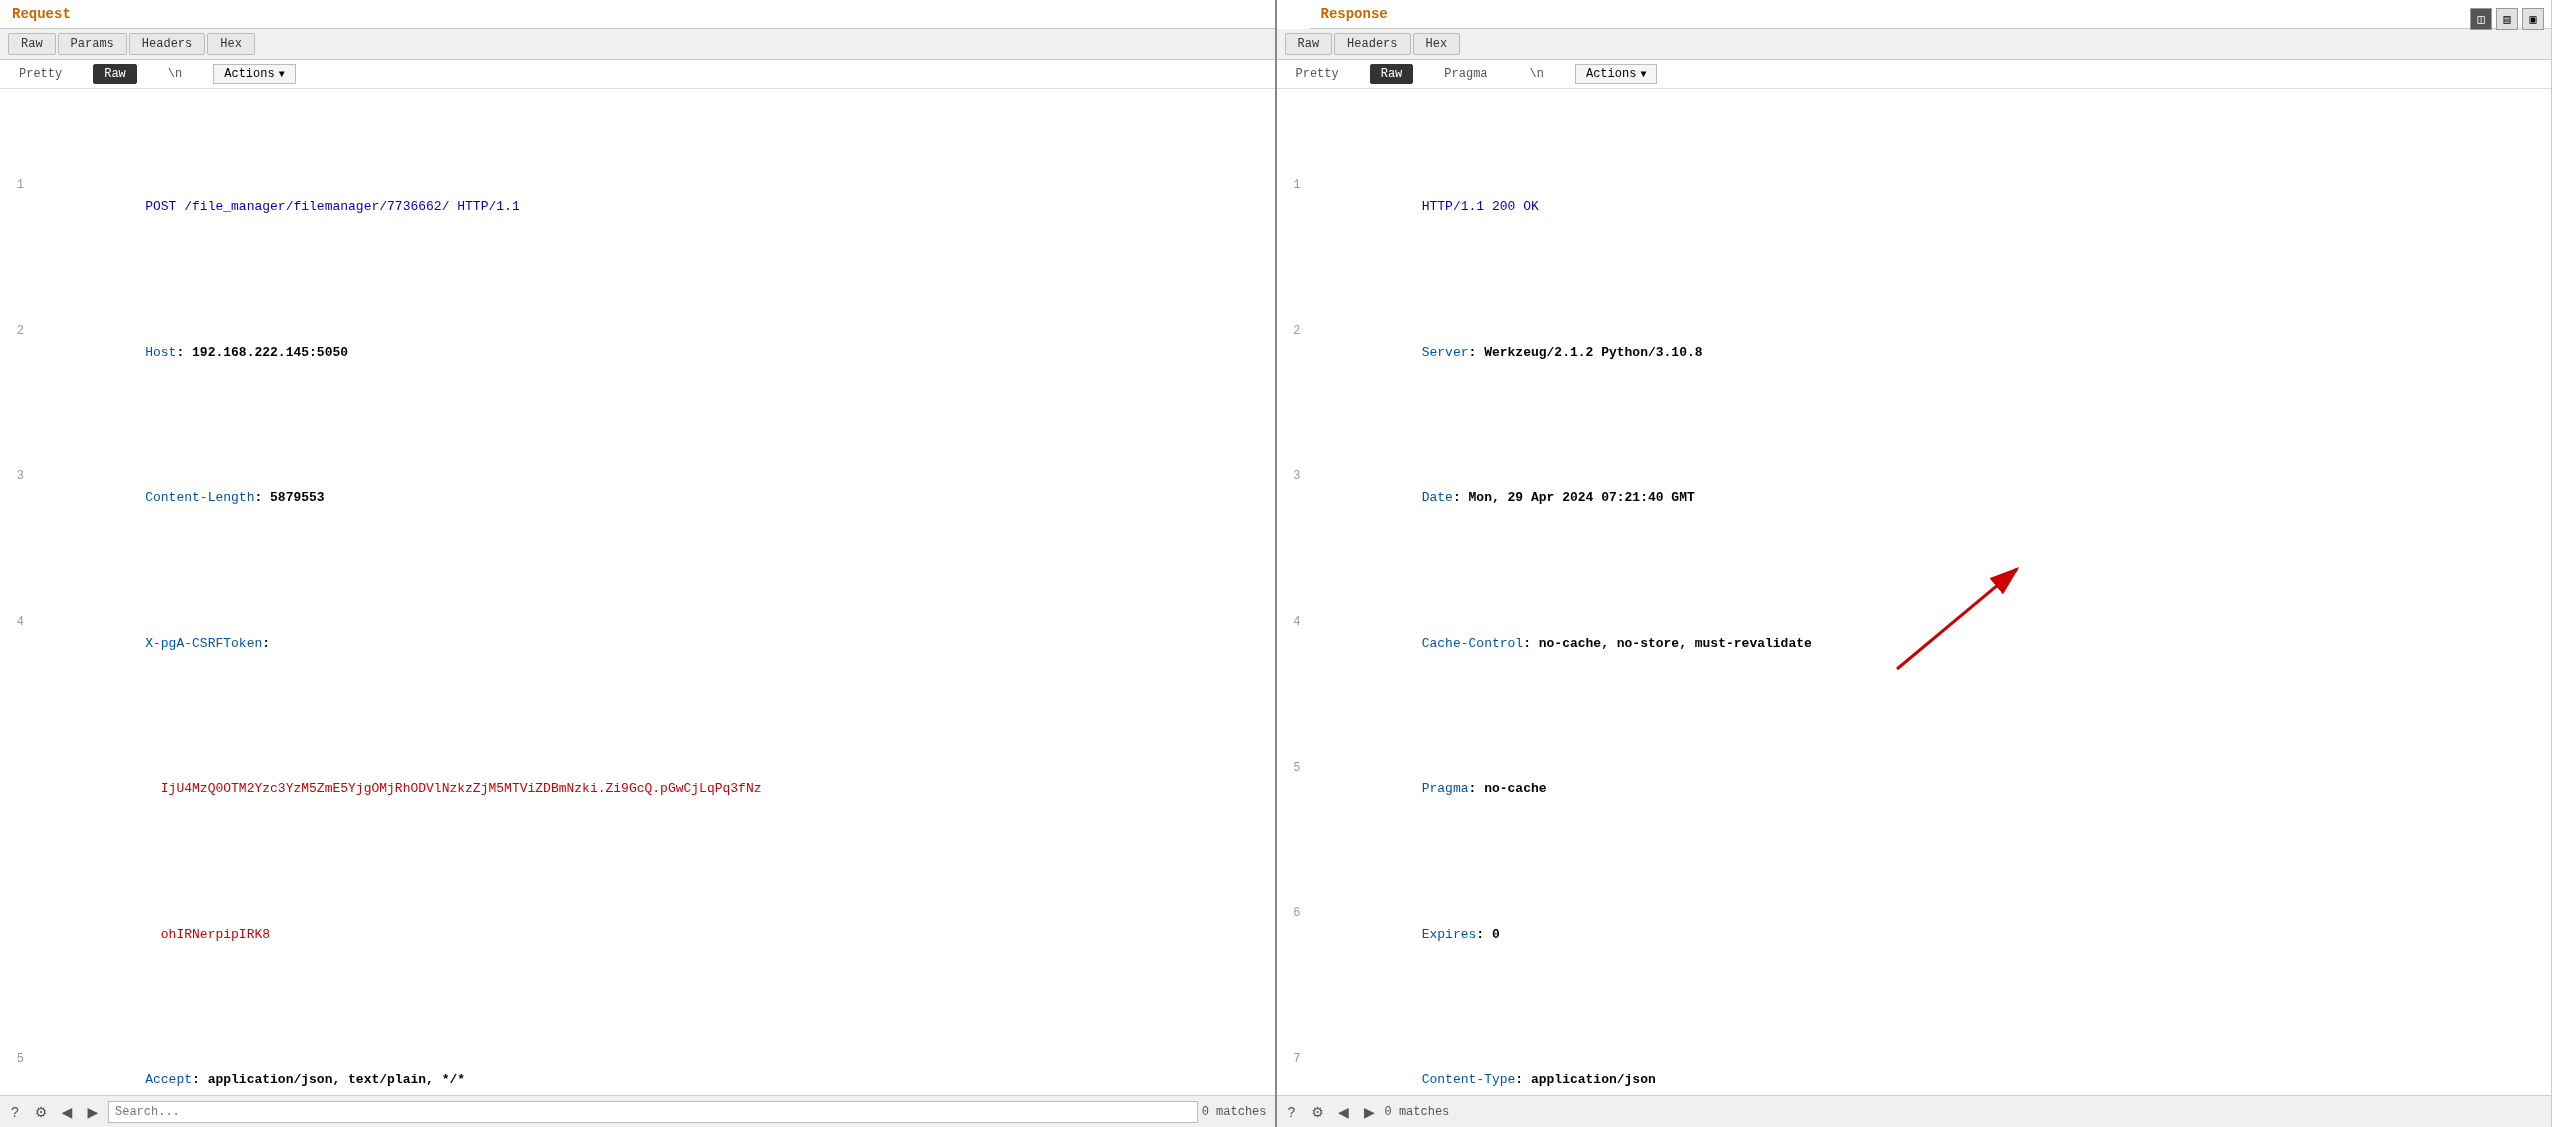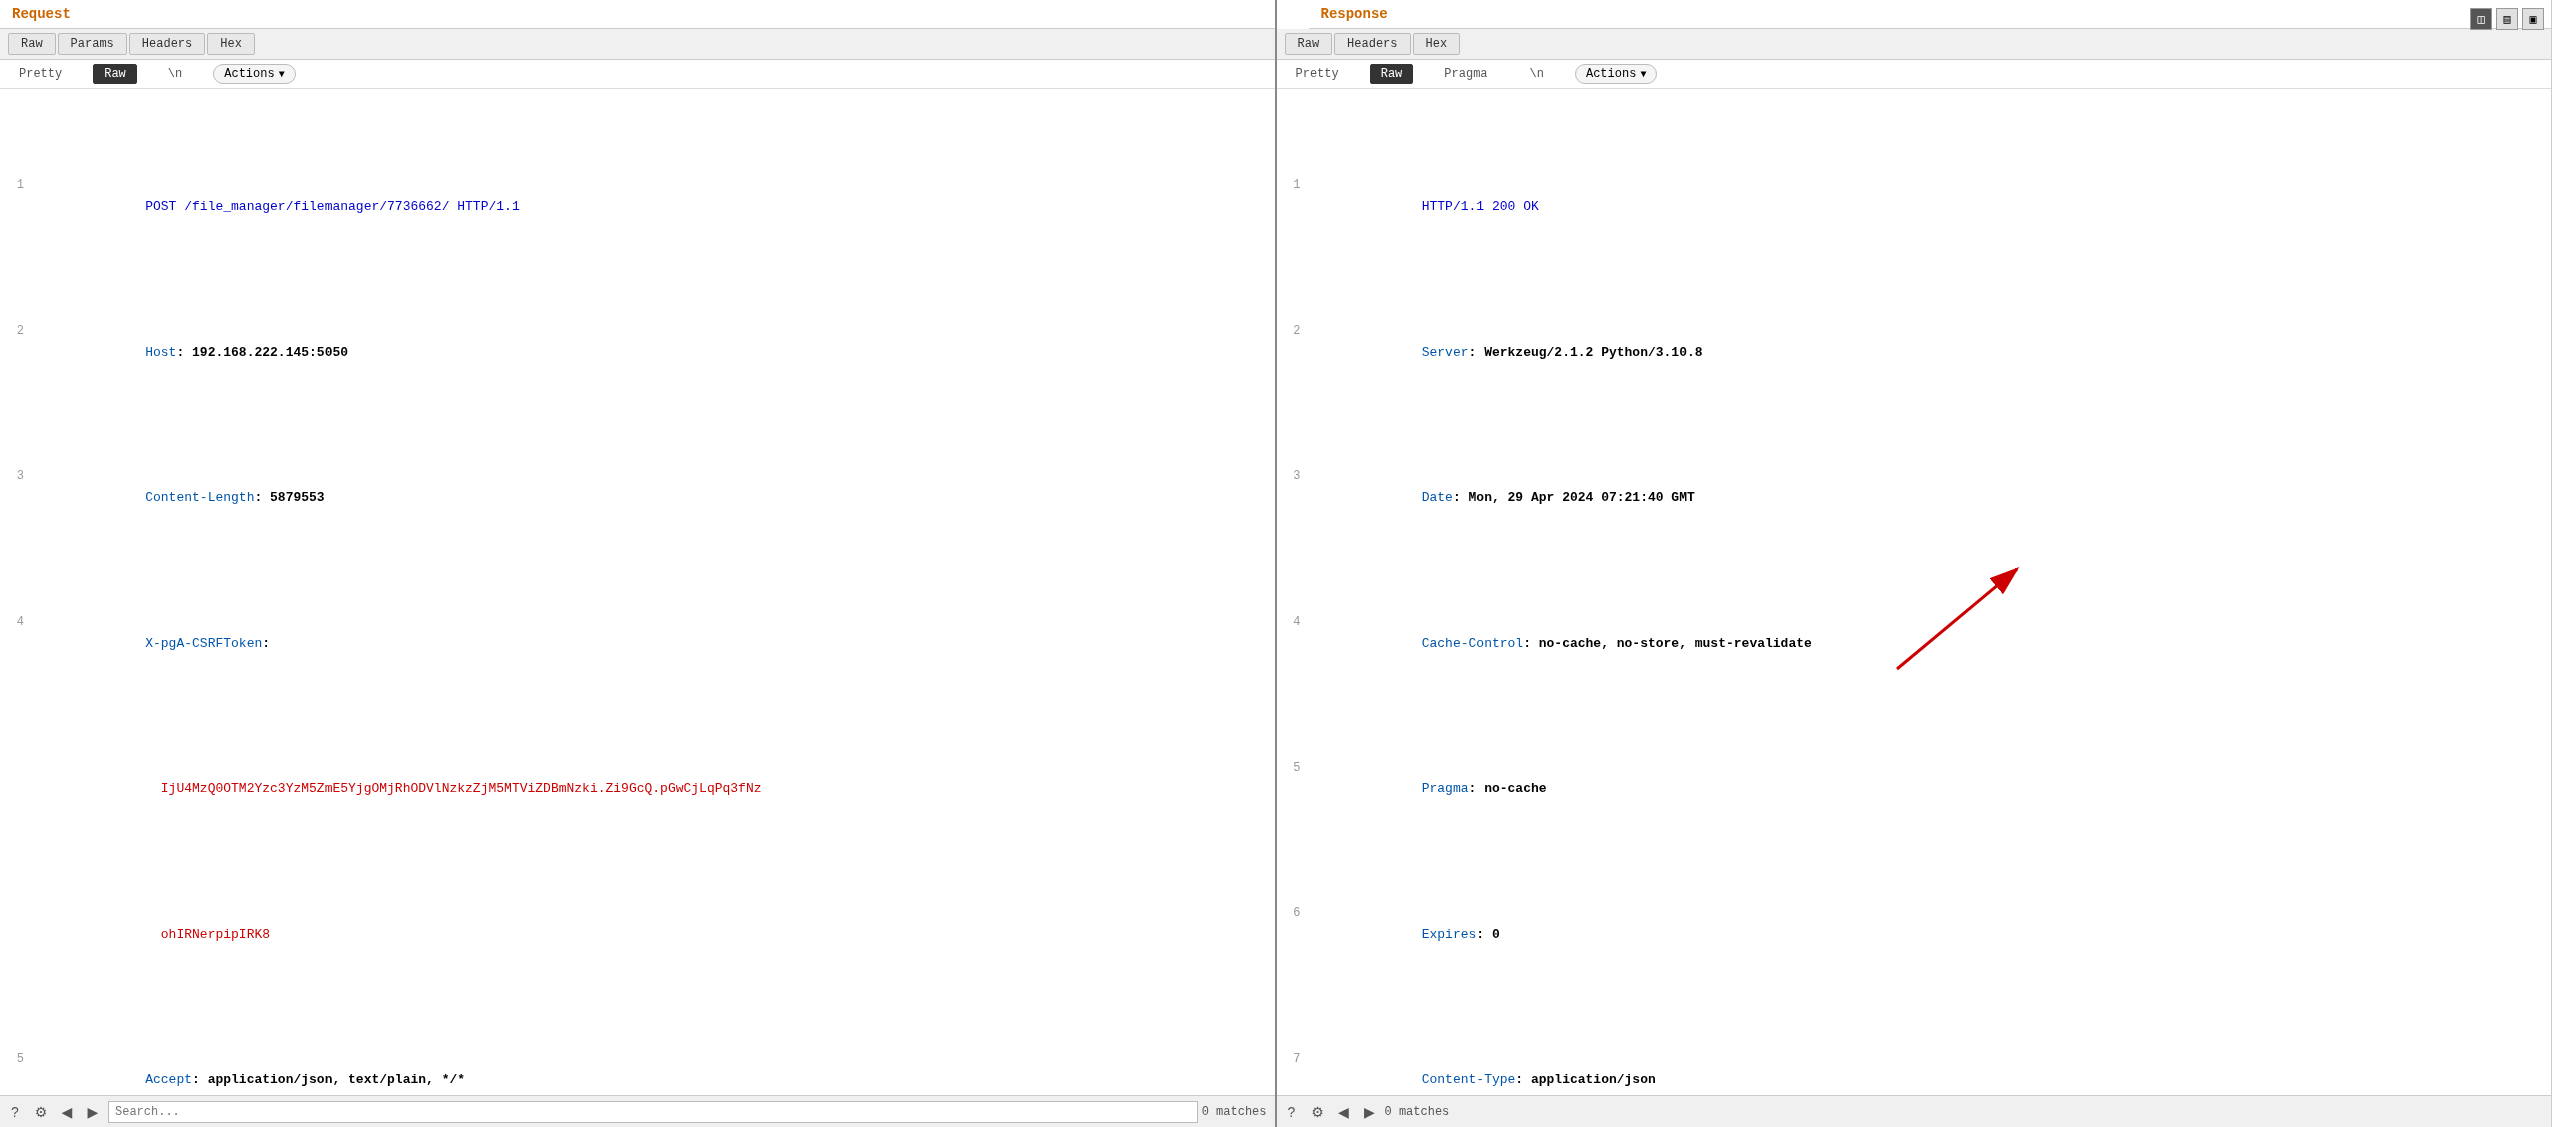--- a/index.html
+++ b/index.html
@@ -85,21 +85,21 @@
 
     .actions-btn {
       display: flex;
       align-items: center;
       gap: 4px;
       padding: 2px 10px;
       border: 1px solid #bbb;
       cursor: pointer;
       font-size: 12px;
       background: #f5f5f5;
-      border-radius: 10px;
+      border-radius: 0;
     }
 
     .actions-btn .chevron { font-size: 10px; }
 
     
     .content-area {
       flex: 1;
       overflow-y: auto;
       overflow-x: hidden;
       background: #fff;

